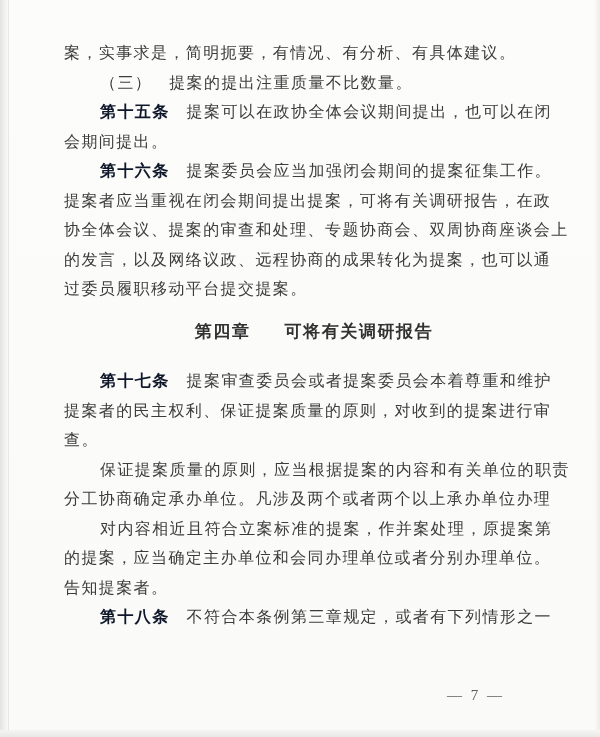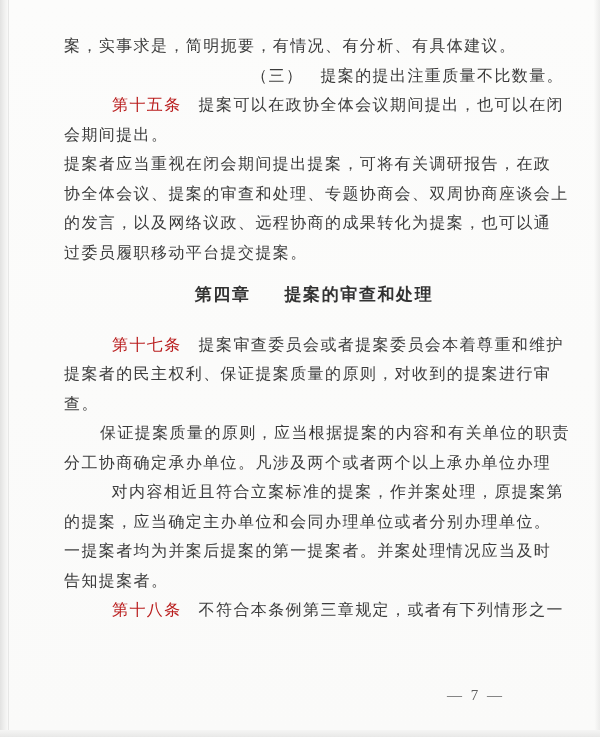--- a/index.html
+++ b/index.html
@@ -17,30 +17,30 @@
   }
   .edge-right {
     position: absolute; right: 0; top: 0; bottom: 0; width: 6px;
     background: linear-gradient(270deg, #ececeb 0%, #fbfbfa 100%);
   }
   .edge-bottom {
     position: absolute; left: 0; right: 0; bottom: 0; height: 7px;
     background: linear-gradient(0deg, #e8e8e7 0%, #f5f5f4 100%);
   }
   .content {
-    position: absolute; left: 64px; top: 31px; right: 36px;
+    position: absolute; left: 64px; top: 38px; right: 36px;
   }
   .line {
     height: 29.5px; line-height: 29.5px;
     font-size: 16px; letter-spacing: 1.4px;
     color: #3c3c3c; white-space: nowrap;
   }
-  .indent { text-indent: 36px; text-align: right; }
+  .indent { text-indent: 36px; }
   .prefix:not(:empty) { margin-right: 17px; }
-  .bold { font-weight: normal; color: #b91c1c; }
+  .bold { font-weight: bold; color: #0f172a; }
   .chapter {
     margin: 13px 0 20px 0;
     height: 29.5px; line-height: 29.5px;
     text-align: center; font-weight: bold;
     font-size: 17px; letter-spacing: 1.6px;
     color: #323232; white-space: nowrap;
   }
   .chapter .chapter-number { margin-right: 34px; }
   .page-number {
     position: absolute; top: 687px; right: 97px;
@@ -55,34 +55,34 @@
   <div class="edge-left"></div>
   <div class="edge-right"></div>
   <div class="edge-bottom"></div>
 
   <div class="content">
 
     <div class="line"><span class="prefix"></span><span>案，实事求是，简明扼要，有情况、有分析、有具体建议。</span></div>
     <div class="line indent"><span class="prefix">（三）</span><span>提案的提出注重质量不比数量。</span></div>
     <div class="line indent"><span class="prefix bold">第十五条</span><span>提案可以在政协全体会议期间提出，也可以在闭</span></div>
     <div class="line"><span class="prefix"></span><span>会期间提出。</span></div>
+    <div class="line indent"><span class="prefix bold">第十六条</span><span>提案委员会应当加强闭会期间的提案征集工作。</span></div>
     <div class="line"><span class="prefix"></span><span>提案者应当重视在闭会期间提出提案，可将有关调研报告，在政</span></div>
     <div class="line"><span class="prefix"></span><span>协全体会议、提案的审查和处理、专题协商会、双周协商座谈会上</span></div>
     <div class="line"><span class="prefix"></span><span>的发言，以及网络议政、远程协商的成果转化为提案，也可以通</span></div>
     <div class="line"><span class="prefix"></span><span>过委员履职移动平台提交提案。</span></div>
 
-    <div class="chapter"><span class="chapter-number">第四章</span><span>提案的审查和处理</span></div>
+    <div class="chapter"><span class="chapter-number">第四章</span><span>可将有关调研报告</span></div>
 
     <div class="line indent"><span class="prefix bold">第十七条</span><span>提案审查委员会或者提案委员会本着尊重和维护</span></div>
     <div class="line"><span class="prefix"></span><span>提案者的民主权利、保证提案质量的原则，对收到的提案进行审</span></div>
     <div class="line"><span class="prefix"></span><span>查。</span></div>
     <div class="line indent"><span class="prefix"></span><span>保证提案质量的原则，应当根据提案的内容和有关单位的职责</span></div>
     <div class="line"><span class="prefix"></span><span>分工协商确定承办单位。凡涉及两个或者两个以上承办单位办理</span></div>
     <div class="line indent"><span class="prefix"></span><span>对内容相近且符合立案标准的提案，作并案处理，原提案第</span></div>
     <div class="line"><span class="prefix"></span><span>的提案，应当确定主办单位和会同办理单位或者分别办理单位。</span></div>
-    <div class="line"><span class="prefix"></span><span>一提案者均为并案后提案的第一提案者。并案处理情况应当及时</span></div>
     <div class="line"><span class="prefix"></span><span>告知提案者。</span></div>
     <div class="line indent"><span class="prefix bold">第十八条</span><span>不符合本条例第三章规定，或者有下列情形之一</span></div>
 
   </div>
 
   <div class="page-number">— 7 —</div>
 </div>
 
 </body></html>

